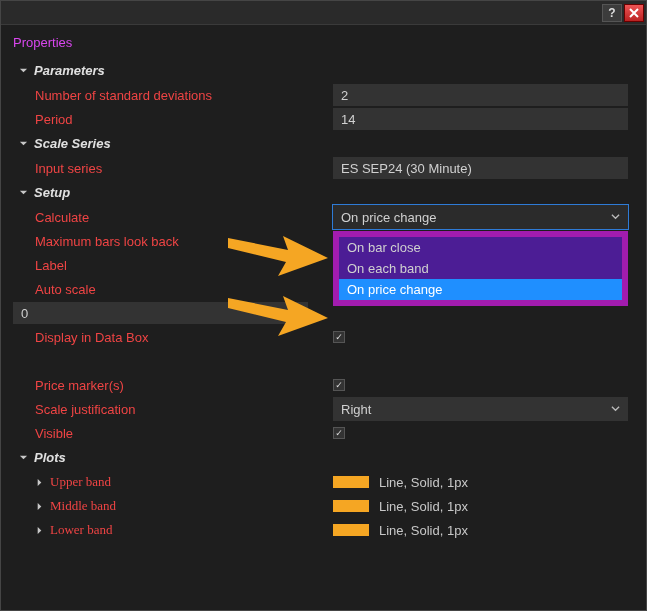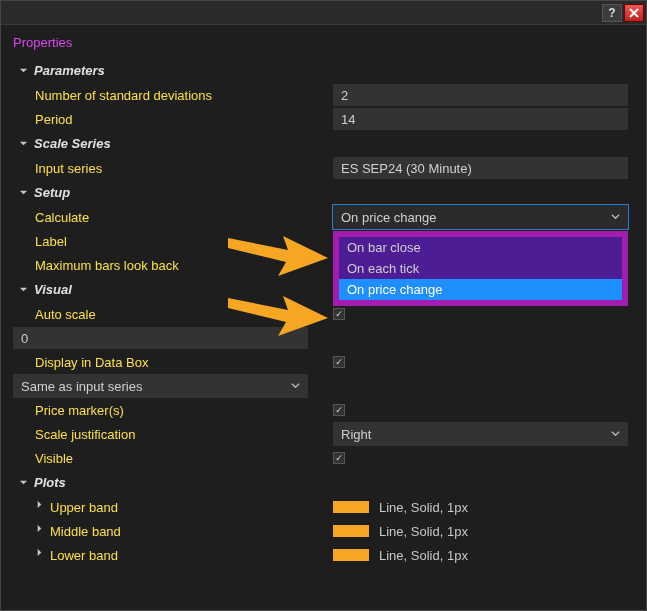--- a/index.html
+++ b/index.html
@@ -75,31 +75,32 @@
   }
   .caret-down svg, .caret-right svg { display: block; }
   .row {
     display: flex;
     align-items: center;
     min-height: 24px;
   }
   .row .label {
     flex: 0 0 320px;
     padding-left: 22px;
-    color: #fde047;
+    color: #ef4444;
   }
   .row .value {
     flex: 1;
     display: flex;
     align-items: center;
   }
   .subrow .label {
     padding-left: 22px;
     display: flex;
-    align-items: flex-start;
+    align-items: center;
+    font-family: Liberation Serif, serif;
   }
   .input-text {
     background: #333333;
     border: none;
     color: #d0d0d0;
     height: 22px;
     width: 295px;
     padding: 0 8px;
     font-size: 13px;
   }
@@ -237,64 +238,46 @@
           <span>On price change</span>
           <span class="select-caret">
             <svg width="9" height="9" viewBox="0 0 10 10">
                 <path d="M1 3 L5 7 L9 3" stroke="#bbb" stroke-width="1.4" fill="none"></path>
               </svg>
           </span>
         </div>
       </div>
     </div>
     <div class="row">
+      <div class="label">Maximum bars look back</div>
+      <div class="value"></div>
+    </div>
+    <div class="row">
       <div class="label">Label</div>
       <div class="value"></div>
     </div>
-    <div class="row">
-      <div class="label">Maximum bars look back</div>
-      <div class="value"></div>
-    </div>
-
-    <div class="section-header">
-      <span class="caret caret-down">
-        <svg width="9" height="9" viewBox="0 0 10 10">
-            <path d="M1 3 L5 7 L9 3 Z" fill="#c8c8c8"></path>
-          </svg>
-      </span>
-      <span>Visual</span>
-    </div>
+
     <div class="row">
       <div class="label">Auto scale</div>
       <div class="value">
           <span class="checkbox">✓</span>
         </div>
     </div>
     <div class="row">
       <div class="value">
           <input class="input-text" value="0" style="">
         </div>
     </div>
     <div class="row">
       <div class="label">Display in Data Box</div>
       <div class="value">
           <span class="checkbox">✓</span>
         </div>
     </div>
     <div class="row">
-      <div class="value">
-        <div class="input-select">
-          <span>Same as input series</span>
-          <span class="select-caret">
-            <svg width="9" height="9" viewBox="0 0 10 10">
-                <path d="M1 3 L5 7 L9 3" stroke="#bbb" stroke-width="1.4" fill="none"></path>
-              </svg>
-          </span>
-        </div>
-      </div>
     </div>
     <div class="row">
       <div class="label">Price marker(s)</div>
       <div class="value">
           <span class="checkbox">✓</span>
         </div>
     </div>
     <div class="row">
       <div class="label">Scale justification</div>
       <div class="value">
@@ -361,21 +344,21 @@
         <span>Lower band</span>
       </div>
       <div class="value">
         <span class="plot-swatch"></span>
         <span>Line, Solid, 1px</span>
       </div>
     </div>
 
     <div class="dropdown-list">
       <div class="dropdown-item">On bar close</div>
-      <div class="dropdown-item">On each tick</div>
+      <div class="dropdown-item">On each band</div>
       <div class="dropdown-item selected">On price change</div>
     </div>
 
     <div class="arrow" style="left:227px; top:170px;">
       <svg width="100" height="50" viewBox="0 0 100 50">
         <polygon points="0,10 60,22 55,8 100,30 50,48 58,34 0,20" fill="#f5a623"></polygon>
       </svg>
     </div>
     <div class="arrow" style="left:227px; top:230px;">
       <svg width="100" height="50" viewBox="0 0 100 50">

